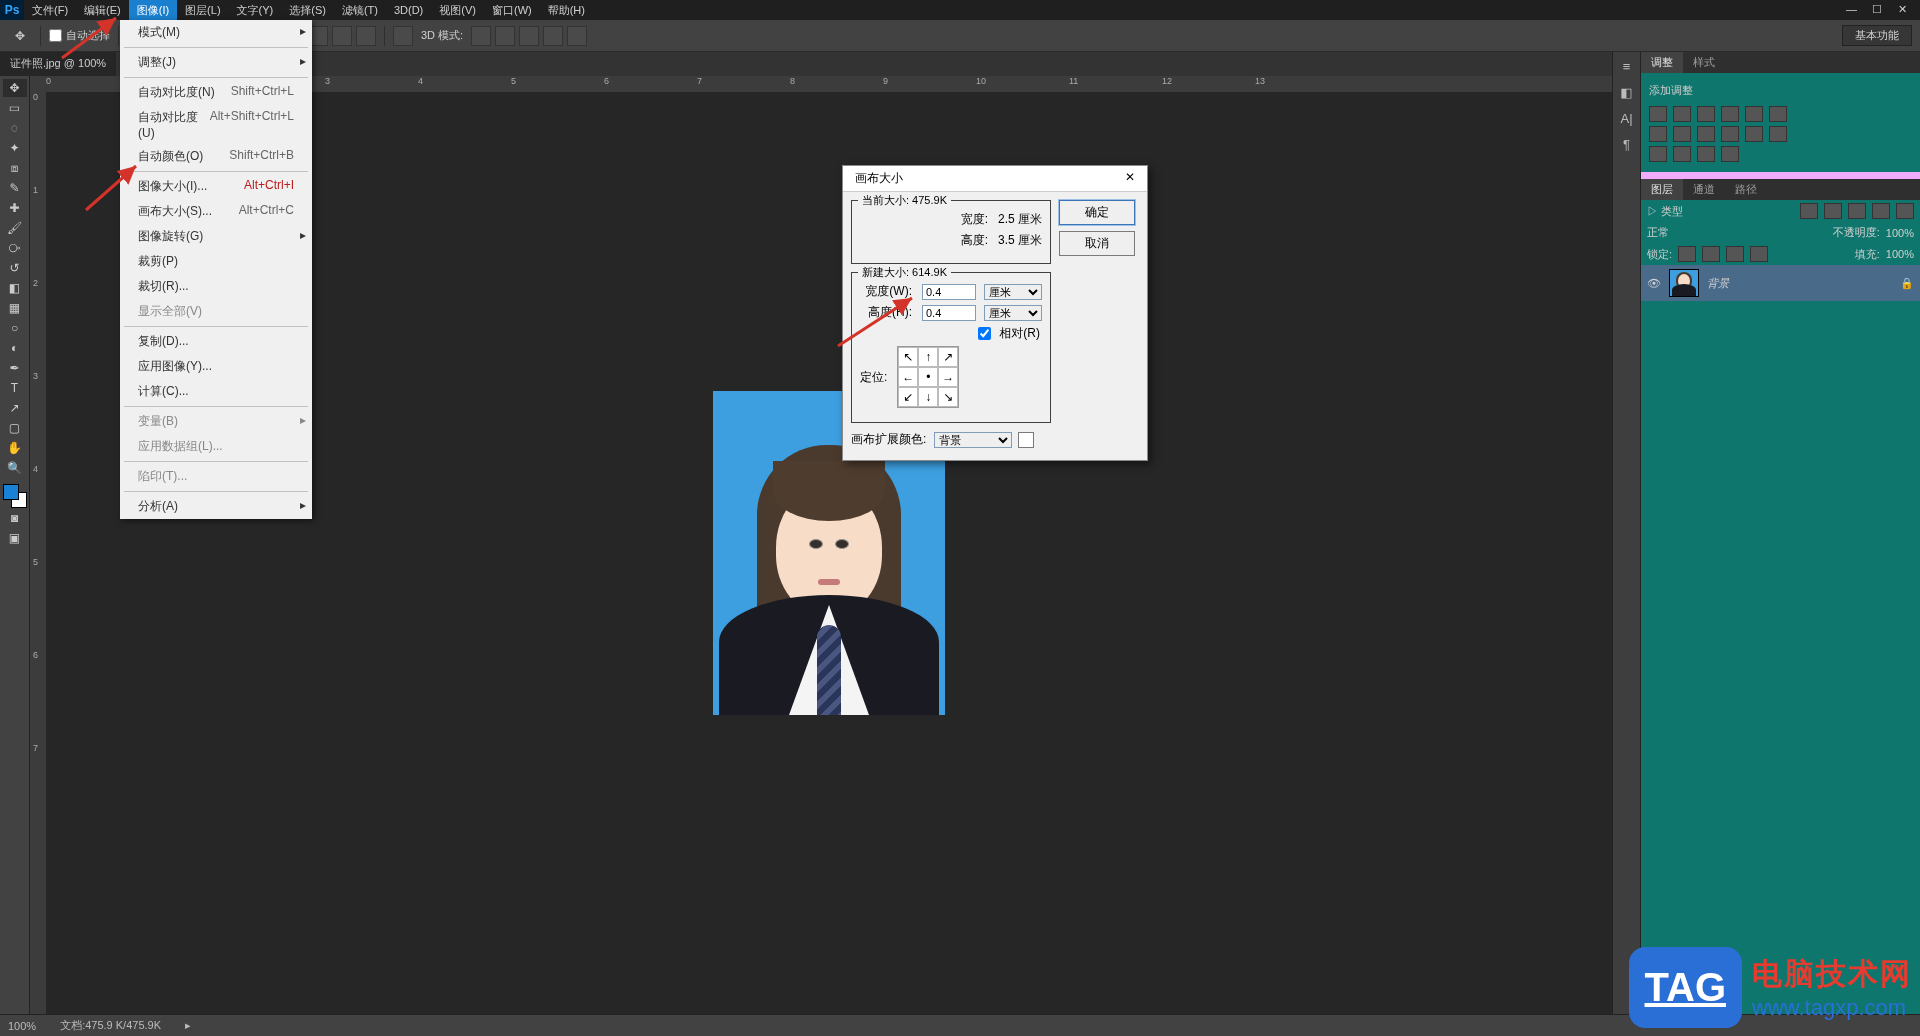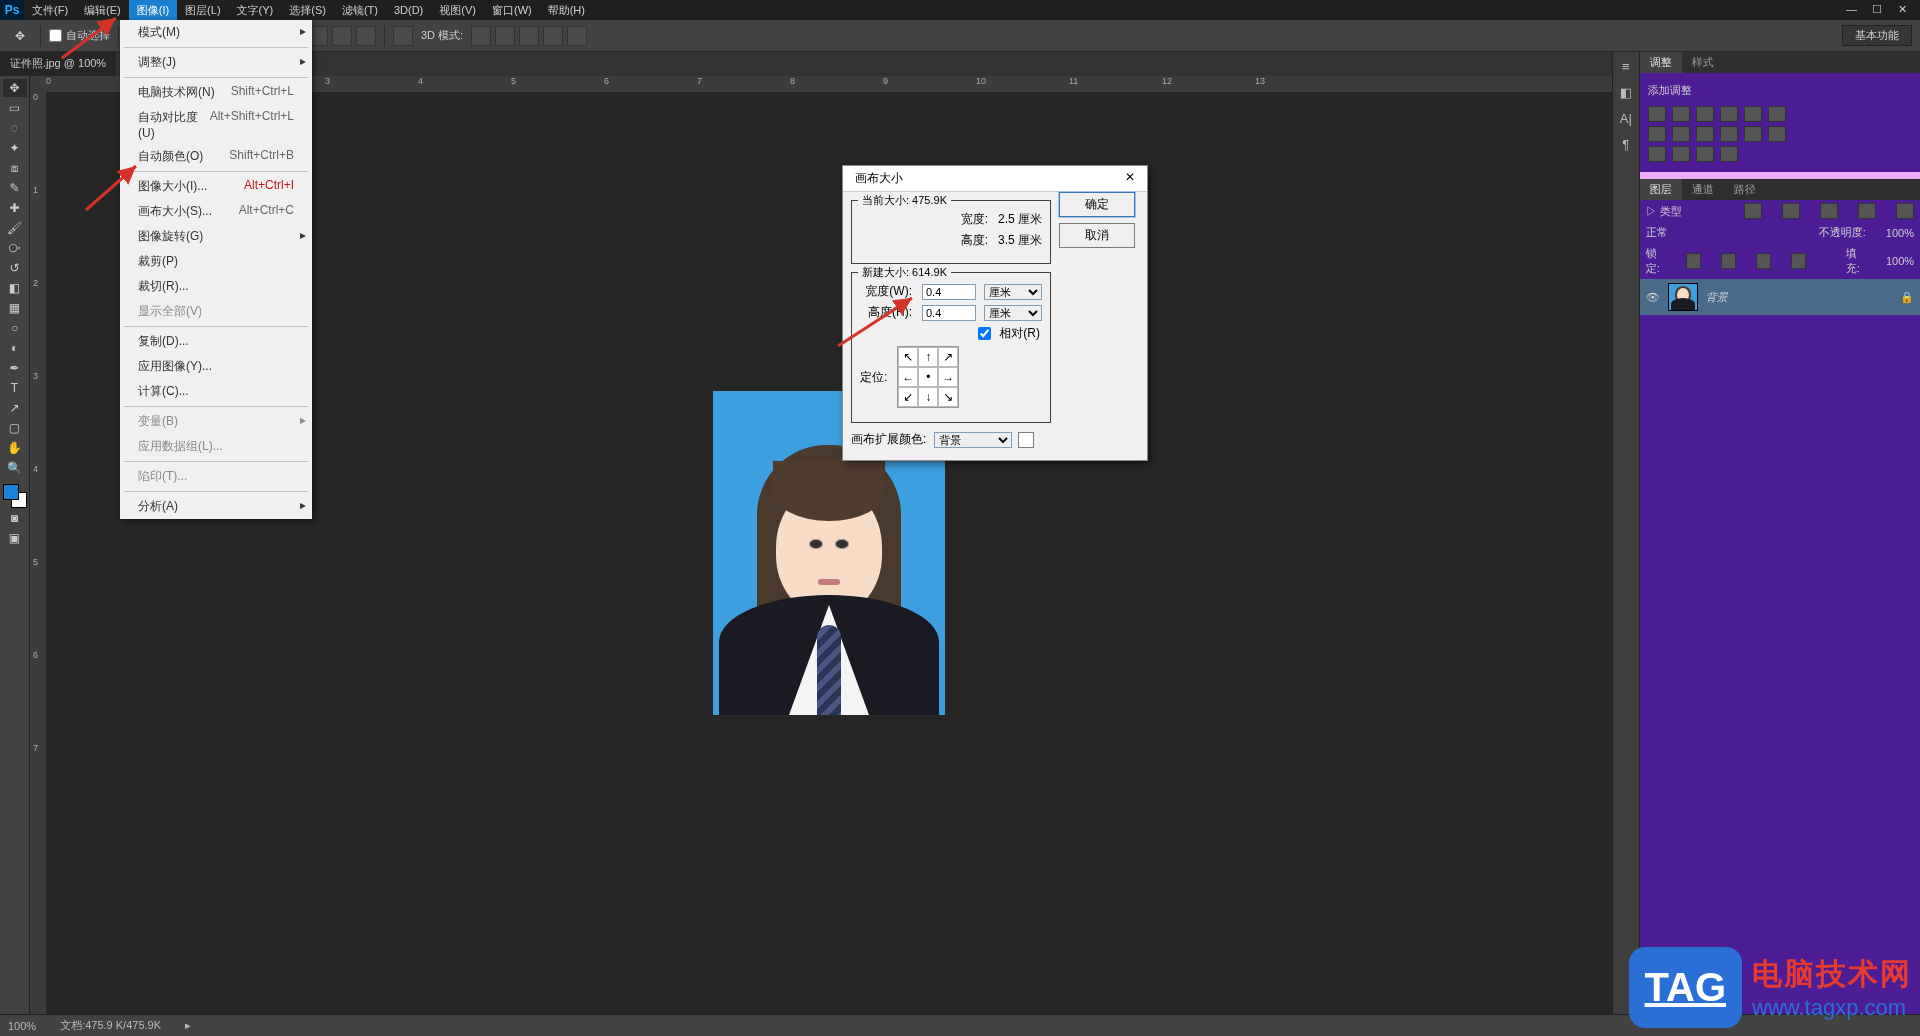--- a/index.html
+++ b/index.html
@@ -48,32 +48,32 @@
 .tool { width: 24px; height: 18px; margin: 1px 0; display: flex; align-items: center; justify-content: center; color: #ccc; font-size: 12px; cursor: pointer; }
 .tool.active { background: #2d2d2d; }
 .color-swatch { margin-top: 6px; position: relative; width: 24px; height: 24px; }
 .fg { position: absolute; top: 0; left: 0; width: 16px; height: 16px; background: #1a82d6; border:1px solid #000; }
 .bg { position: absolute; bottom: 0; right: 0; width: 16px; height: 16px; background: #fff; border:1px solid #000; }
 
 
 .rightside { position: absolute; top: 52px; right: 0; width: 308px; bottom: 0; background: #424242; display: flex; }
 .rightstrip { width: 28px; background: #3e3e3e; border-left:1px solid #222; display:flex; flex-direction:column; align-items:center; padding-top:4px; gap:6px; }
 .strip-icon { width:20px; height:20px; color:#bbb; display:flex; align-items:center; justify-content:center; font-size:13px; }
-.rightmain { flex:1; background:#4c1d95; border-left:1px solid #222; display:flex; flex-direction:column; }
+.rightmain { flex:1; background:#0f766e; border-left:1px solid #222; display:flex; flex-direction:column; }
 
 .panel-tabs { display:flex; background:#2f2f2f; }
 .ptab { padding:3px 10px; color:#9e9e9e; cursor:pointer; }
 .ptab.active { background:#424242; color:#e0e0e0; }
 .panel-body { padding:6px 8px; }
 
 .adj-header { font-size:11px; color:#ccc; padding:4px 0; }
 .adj-icons { display:flex; gap:6px; margin:4px 0; }
 .adj-ic { width:18px; height:16px; background:#555; border:1px solid #333; }
 
-.layers-panel .row { display:flex; align-items:center; gap:20px; padding:3px 6px; }
+.layers-panel .row { display:flex; align-items:center; gap:6px; padding:3px 6px; }
 .layer-row { display:flex; align-items:center; background:#4a6a8a; padding:4px 6px; gap:8px; }
 .eye { width:14px; height:10px; border:1px solid #999; }
 .thumb { width:30px; height:28px; background:#3d9fe0; border:1px solid #000; position:relative; overflow:hidden; }
 .thumb .mini-body{ position:absolute; bottom:0; left:2px; right:2px; height:12px; background:#1a1a22; border-radius: 50% 50% 0 0; }
 .thumb .mini-face{ position:absolute; top:4px; left:50%; transform:translateX(-50%); width:12px; height:14px; background:#f7dcc8; border-radius:50%; }
 .thumb .mini-hair{ position:absolute; top:2px; left:6px; right:6px; height:14px; background:#4a3a2d; border-radius:8px 8px 4px 4px; }
 .lock{ margin-left:auto; color:#bbb; }
 
 
 .dropdown { position: absolute; top: 20px; left: 120px; width: 192px; background: #f0f0f0; color: #333; box-shadow: 2px 2px 6px rgba(0,0,0,.5); z-index: 100; }
@@ -89,21 +89,21 @@
 .dlg-main { flex:1; padding: 8px; }
 .fieldset { border:1px solid #404040; padding:6px 8px 10px; margin-bottom:8px; position:relative; }
 .legend { position:absolute; top:-8px; left:6px; background:#f0f0f0; padding:0 4px; font-size:11px; }
 .frow { display:flex; align-items:center; justify-content:flex-end; gap:8px; margin:4px 0; }
 .frow label { margin-right:2px; }
 .frow input[type=text] { width:54px; border:1px solid #7f9db9; padding:1px 3px; font-size:11px; }
 .frow select { width:58px; border:1px solid #7f9db9; font-size:11px; }
 .anchor { display:grid; grid-template-columns:repeat(3,20px); grid-template-rows:repeat(3,20px); border:1px solid #999; }
 .anchor-cell { border:1px solid #bbb; display:flex; align-items:center; justify-content:center; font-size:12px; background:#fff; cursor:pointer; }
 .anchor-cell.center { background:#fff; }
-.dlg-side { width:88px; padding:0 8px 0 0; }
+.dlg-side { width:88px; padding:8px 8px 0 0; }
 .dlg-btn { width:76px; padding:3px 0; margin-bottom:6px; border:1px solid #7a7a7a; background:#efefef; text-align:center; cursor:pointer; }
 .dlg-btn.primary { border:1px solid #3a76b7; outline:1px solid #9ec1e8; }
 
 
 .arrow { position:absolute; pointer-events:none; z-index:300; }
 
 
 .status { position:absolute; bottom:0; left:0; right:0; height:22px; background:#424242; display:flex; align-items:center; padding:0 8px; gap:24px; color:#bbb; border-top:1px solid #222;}
 .watermark { position:absolute; bottom:8px; right:8px; display:flex; align-items:center; gap:10px; z-index:50; }
 .tag-badge { background:#2a6fd6; color:#fff; font-weight:bold; font-size:40px; padding:18px 16px; border-radius:16px;text-decoration:underline; }
@@ -337,21 +337,21 @@
       <span>模式(M)</span>
       <span class="sub-arrow">▸</span>
     </div>
     <div class="dd-sep"></div>
     <div class="dd-item">
       <span>调整(J)</span>
       <span class="sub-arrow">▸</span>
     </div>
     <div class="dd-sep"></div>
     <div class="dd-item">
-      <span>电脑技术网(N)</span>
+      <span>自动对比度(N)</span>
       <span style="color: rgb(102, 102, 102);">Shift+Ctrl+L</span>
     </div>
     <div class="dd-item">
       <span>自动对比度(U)</span>
       <span style="color: rgb(102, 102, 102);">Alt+Shift+Ctrl+L</span>
     </div>
     <div class="dd-item">
       <span>自动颜色(O)</span>
       <span style="color: rgb(102, 102, 102);">Shift+Ctrl+B</span>
     </div>

